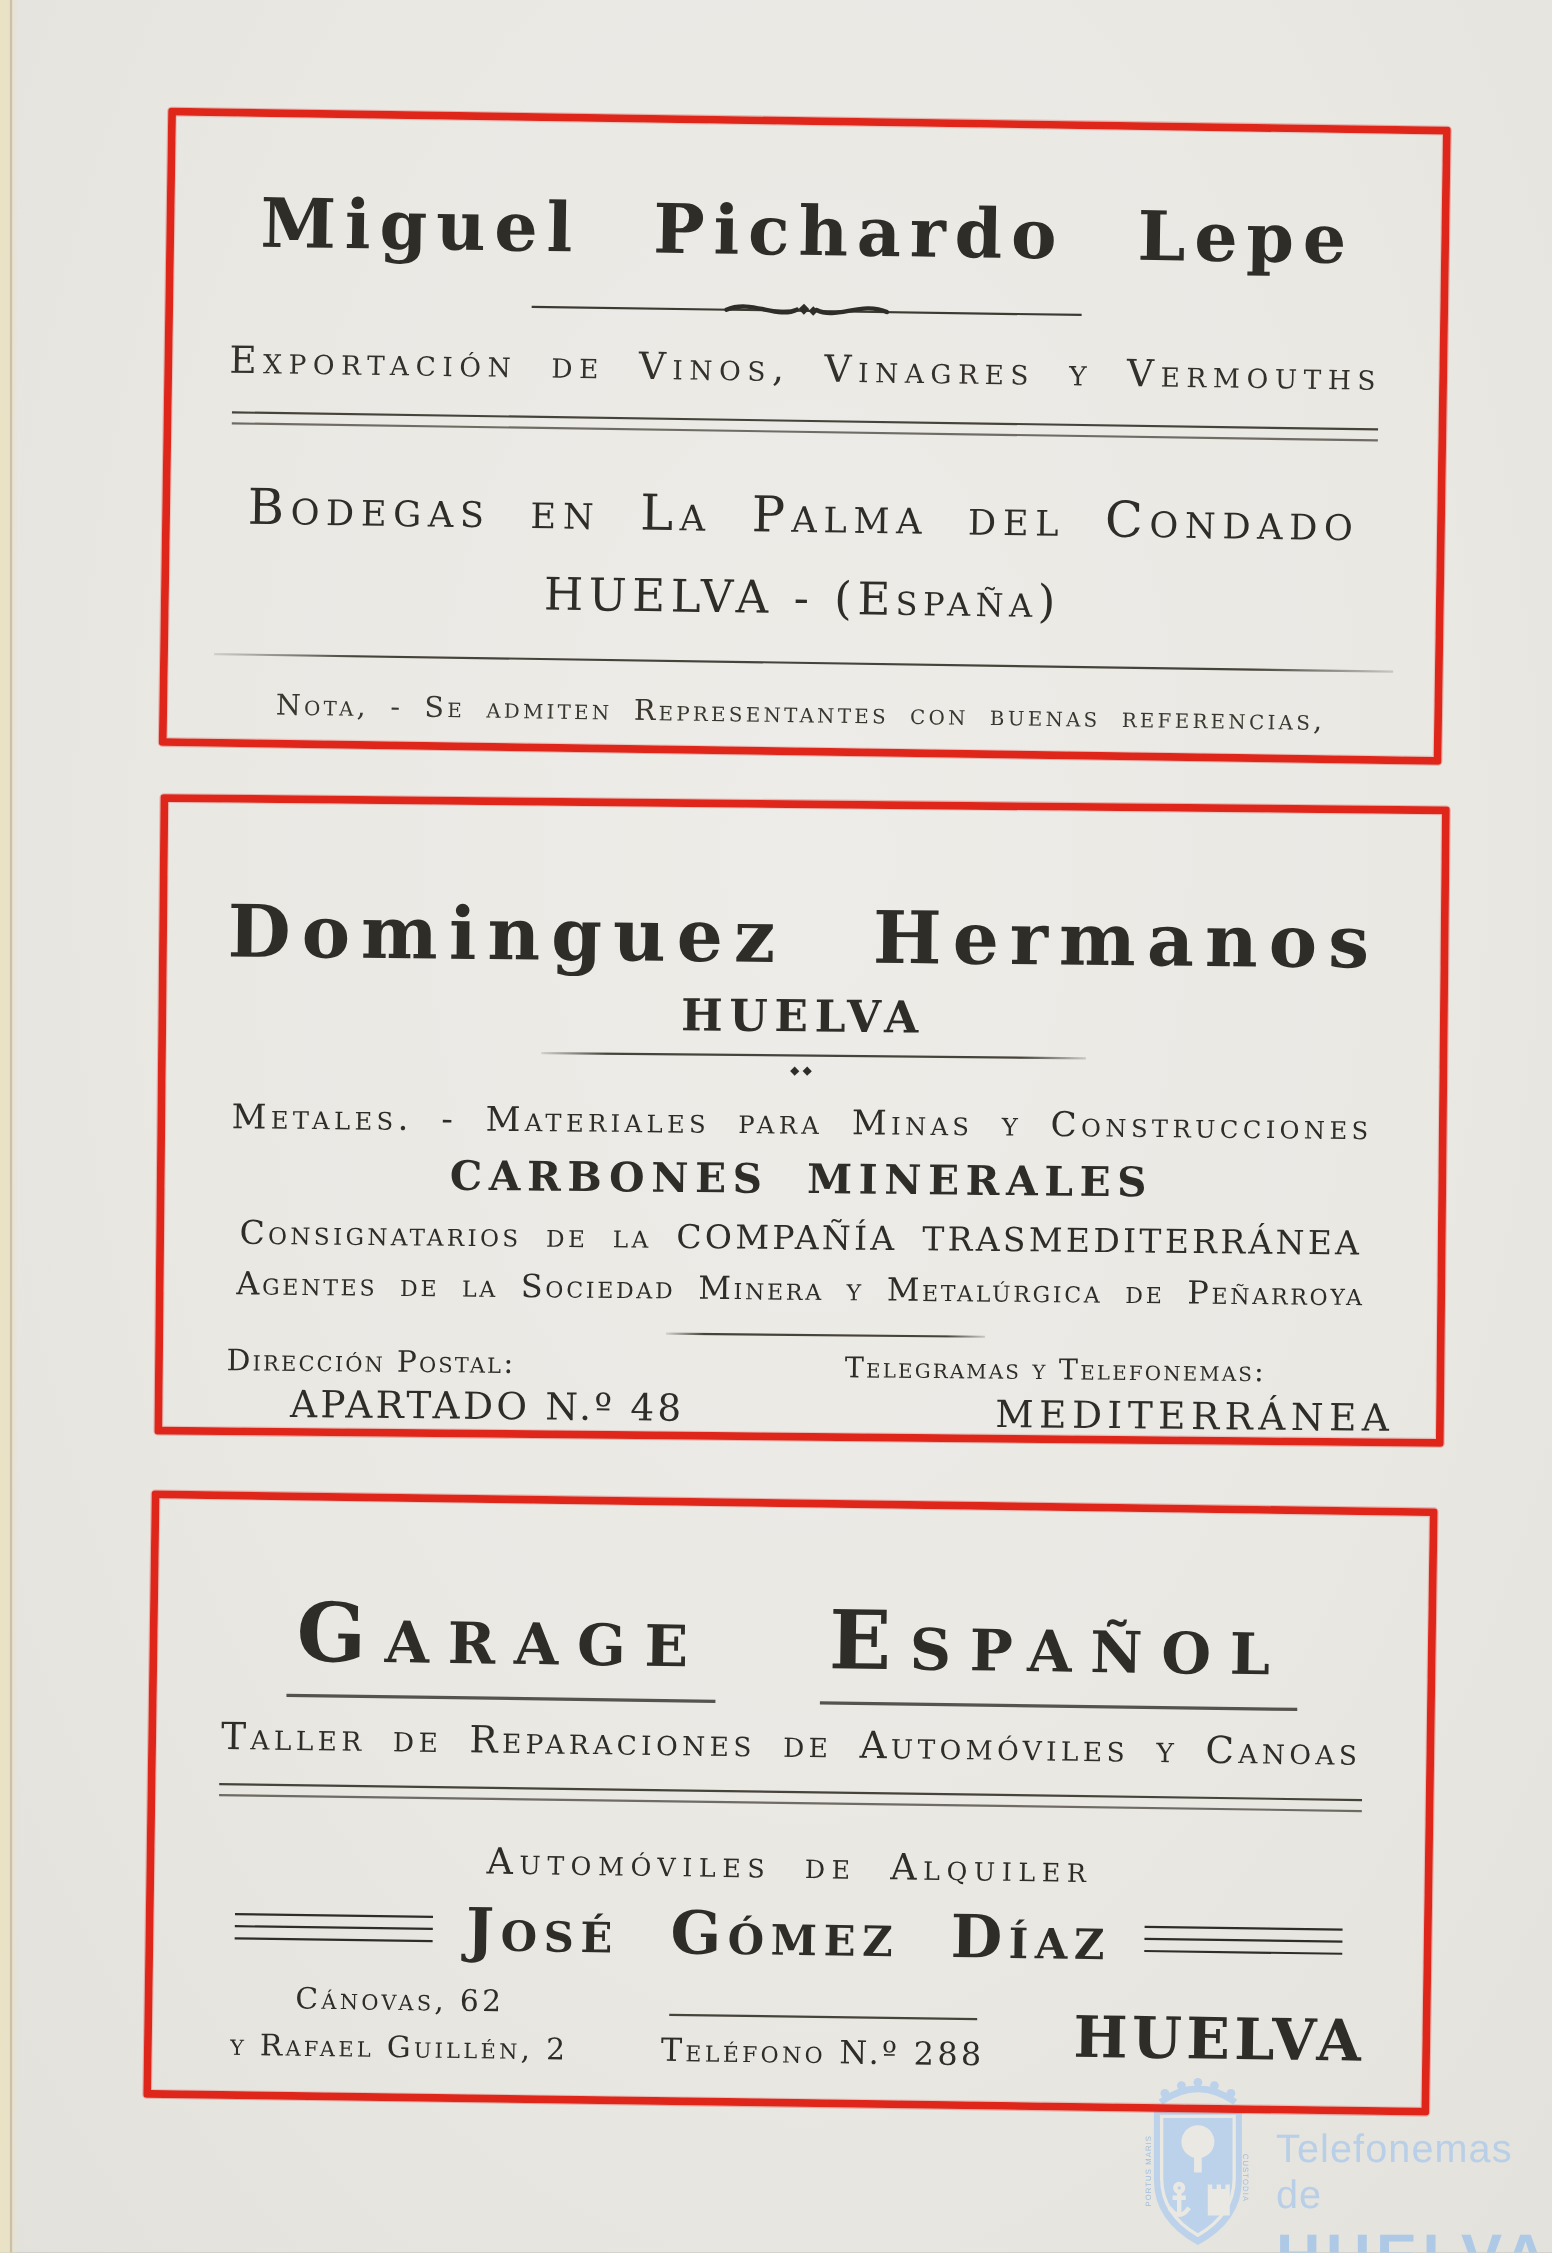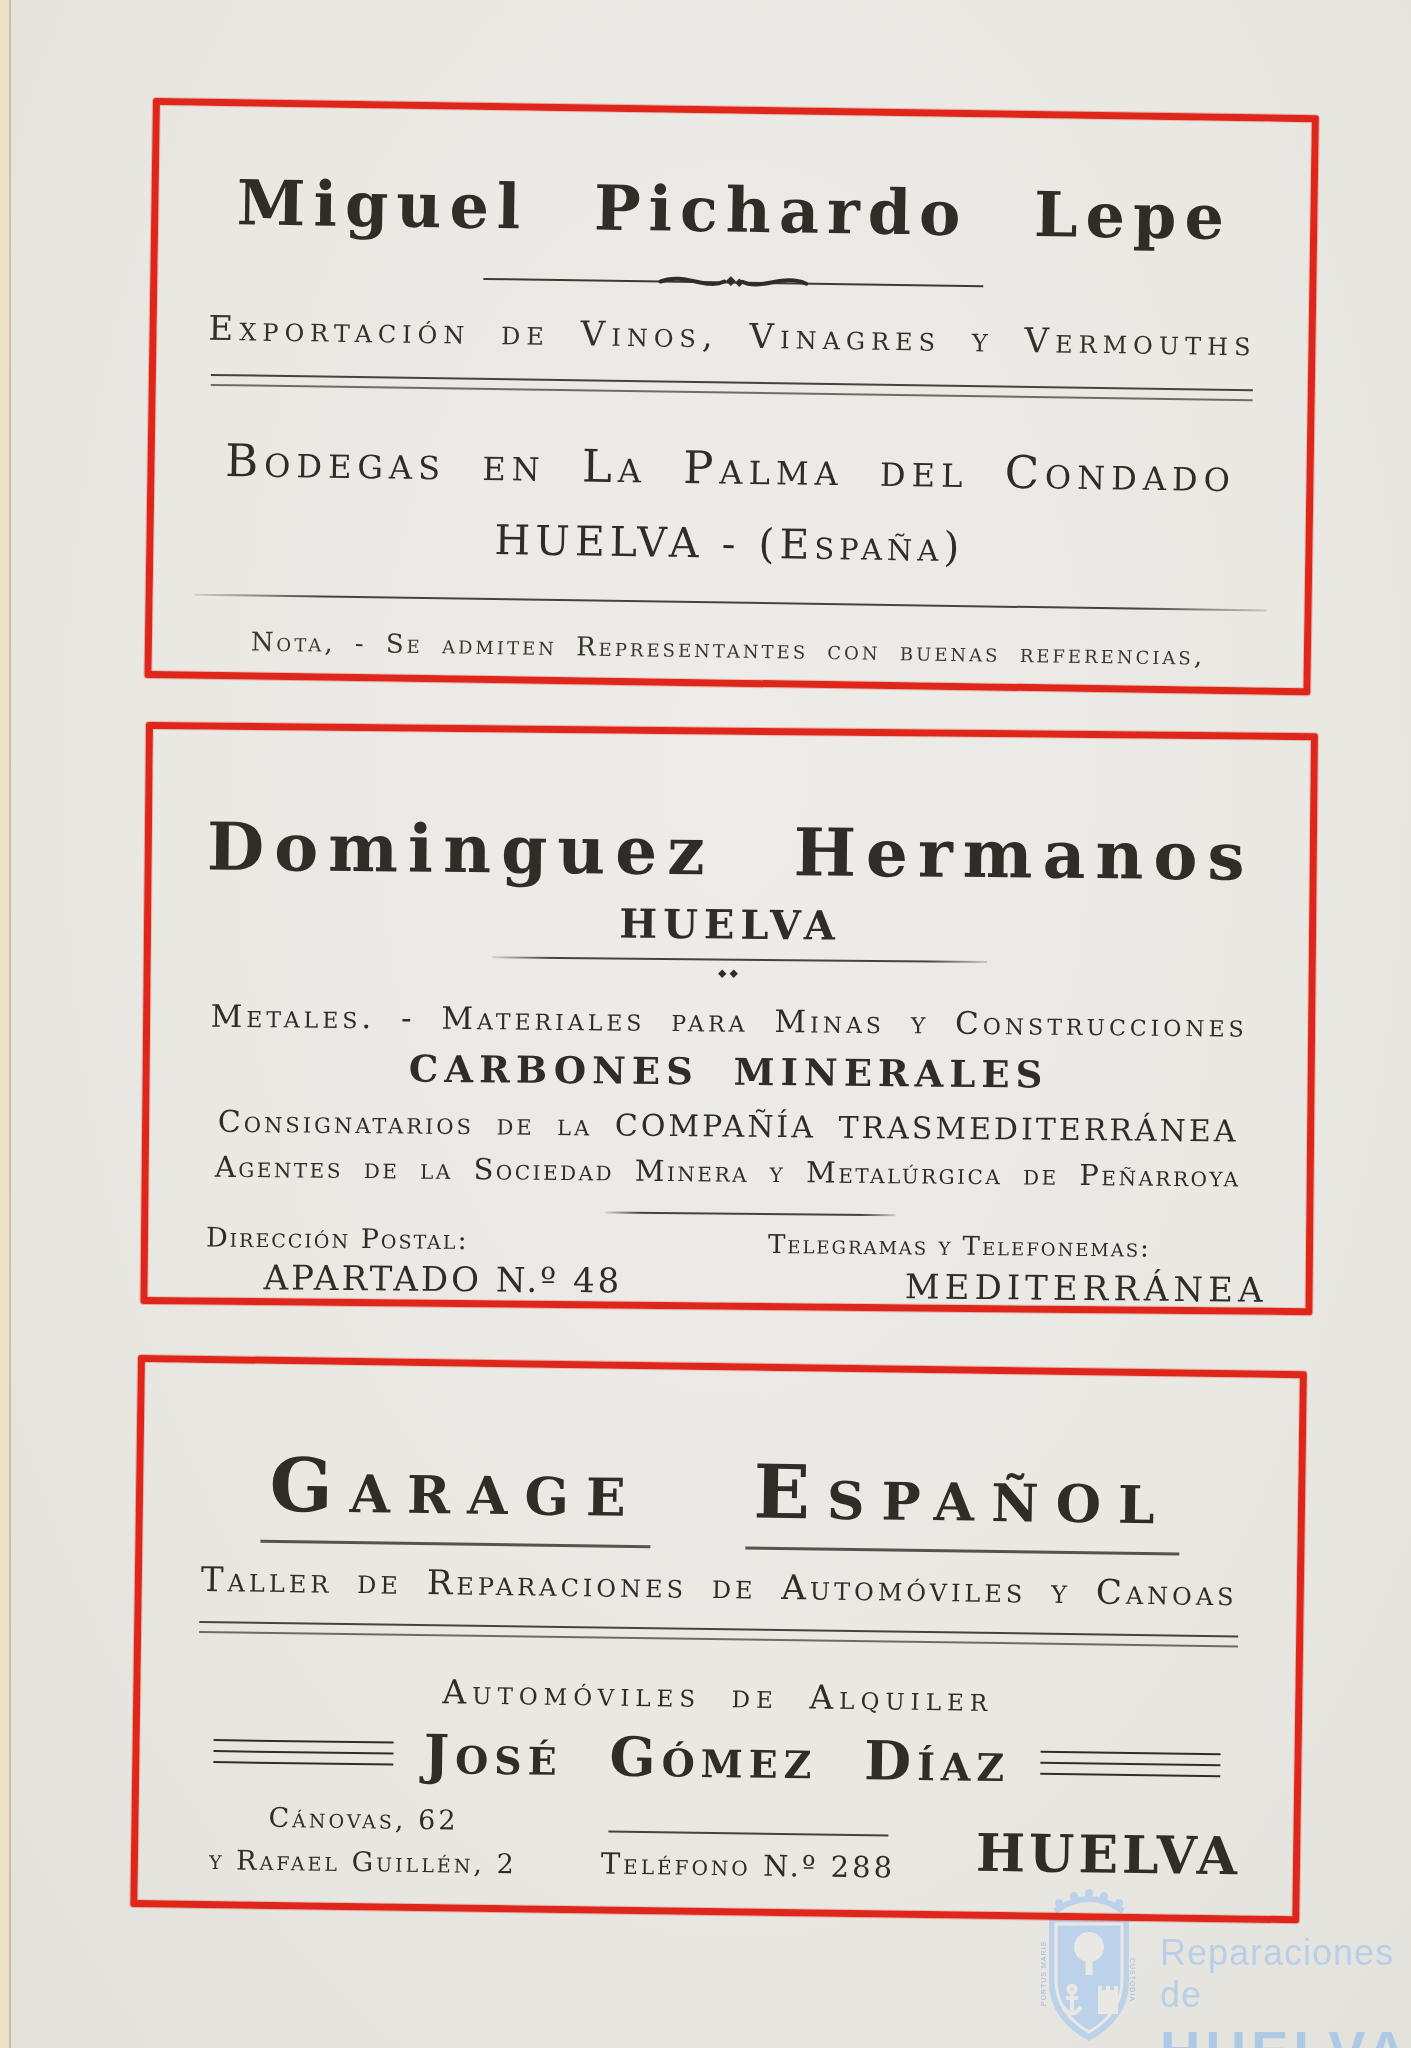--- a/index.html
+++ b/index.html
@@ -106,21 +106,21 @@
           <line x1="34" y1="106" x2="34" y2="128"></line>
           <path d="M25 121 Q34 134 43 121"></path>
           <line x1="28" y1="112" x2="40" y2="112"></line>
         </g>
         <path d="M60 100 h4 v4 h4 v-4 h4 v4 h4 v-4 h4 v28 h-20 Z" fill="#e9e8e3"></path>
         <text x="-120" y="8" transform="rotate(-90)" font-size="7" letter-spacing="1" fill="#9fbede">PORTUS MARIS</text>
         <text x="72" y="-92" transform="rotate(90)" font-size="7" letter-spacing="1" fill="#9fbede">CUSTODIA</text>
       </svg>
     </span>
     <div class="wm-text">
-      <div class="wm-l1">Reparaciones de</div>
+      <div class="wm-l1">Telefonemas de</div>
       <div class="wm-l2">HUELVA</div>
     </div>
   </div>
 
   <div class="ad ad1">
     <div class="c a1-title">Miguel Pichardo Lepe</div>
 
     <div class="orn-divider" style="top:158px;">
       <div class="orn-line"></div>
       <svg width="150" height="20" viewBox="0 0 150 20">

